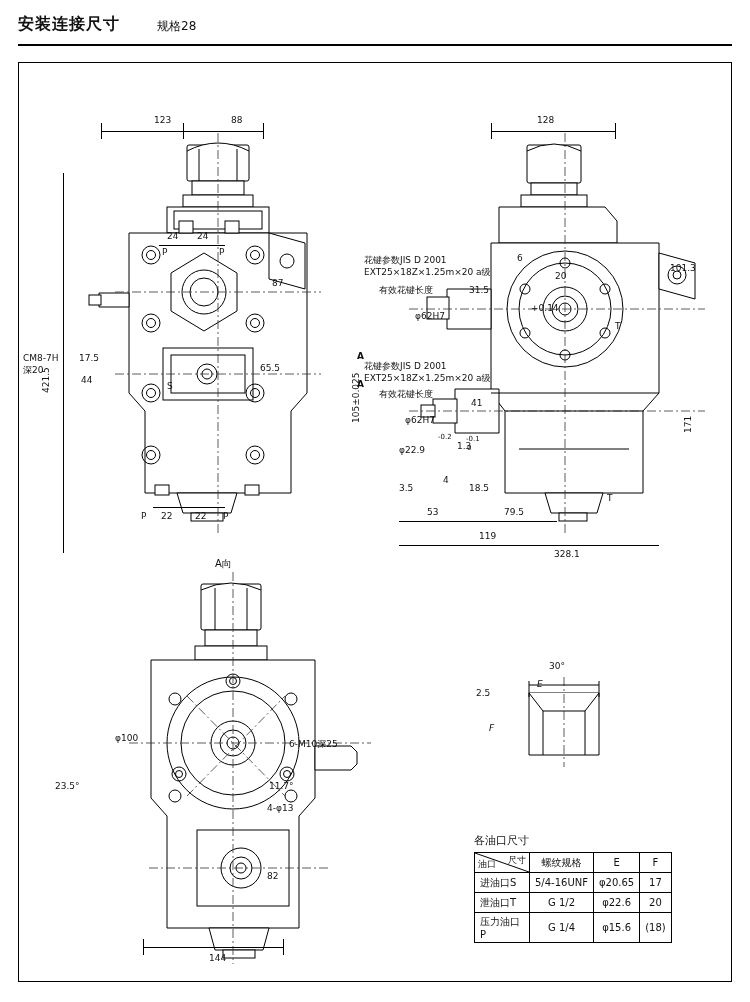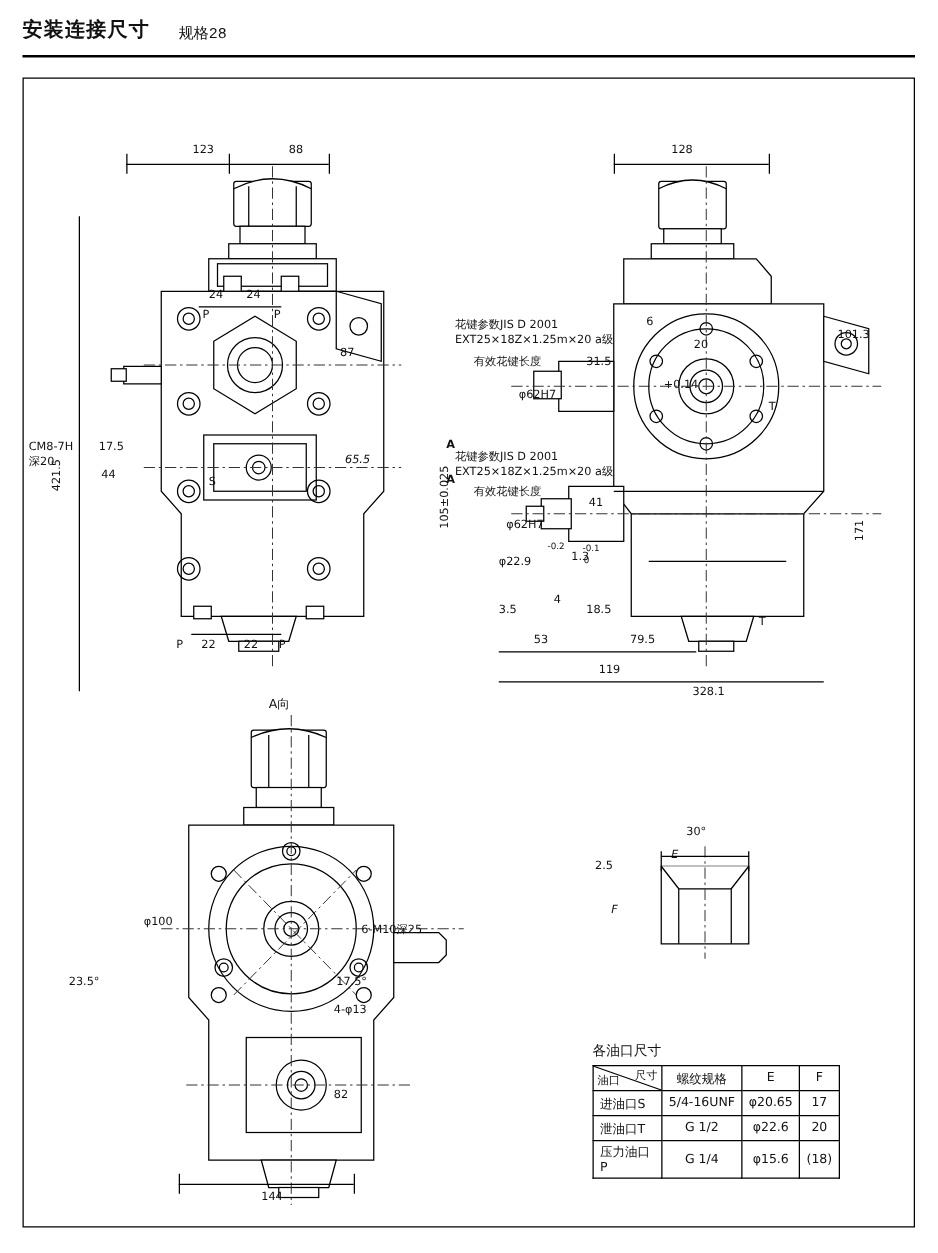--- a/index.html
+++ b/index.html
@@ -13,21 +13,21 @@
   }
   .page{position:absolute;left:0;top:0;width:750px;height:1002px;}
 
   
   .header{position:absolute;left:18px;top:14px;width:714px;}
   .header-title{
     font-size:16px;font-weight:bold;letter-spacing:1px;
     display:inline-block;vertical-align:bottom;
   }
   .header-sub{
-    font-size:12px;display:inline-block;vertical-align:bottom;margin-left:18px;font-family:Liberation Mono, monospace;
+    font-size:12px;display:inline-block;vertical-align:bottom;margin-left:32px;
   }
   .header-rule{
     position:absolute;left:18px;top:44px;width:714px;height:2px;background:#000;
   }
 
   
   .frame{
     position:absolute;left:18px;top:62px;width:714px;height:920px;
     border:1px solid #000;box-sizing:border-box;
   }
@@ -148,21 +148,21 @@
     <div class="ext" style="left:244px;top:60px;height:16px;"></div>
 
     <div class="lbl" style="left:148px;top:168px;">24</div>
     <div class="lbl" style="left:178px;top:168px;">24</div>
     <div class="dimline" style="left:140px;top:182px;width:66px;"></div>
 
     <div class="lbl" style="left:143px;top:184px;">P</div>
     <div class="lbl" style="left:200px;top:184px;">P</div>
 
     <div class="lbl" style="left:253px;top:215px;">87</div>
-    <div class="lbl" style="left:257px;top:300px;font-style:italic;">65.5</div>
+    <div class="lbl" style="left:241px;top:300px;">65.5</div>
 
     <div class="lbl v" style="left:22px;top:330px;">421.5</div>
     <div class="ext" style="left:44px;top:110px;height:380px;"></div>
 
     <div class="lbl" style="left:4px;top:290px;">CM8-7H</div>
     <div class="lbl" style="left:4px;top:302px;">深20</div>
     <div class="lbl" style="left:60px;top:290px;">17.5</div>
     <div class="lbl" style="left:62px;top:312px;">44</div>
     <div class="lbl" style="left:148px;top:318px;">S</div>
 
@@ -323,21 +323,21 @@
           <line x1="40" y1="175" x2="282" y2="175"></line>
           <line x1="60" y1="300" x2="240" y2="300"></line>
           <line x1="98" y1="128" x2="196" y2="228"></line>
           <line x1="98" y1="228" x2="196" y2="128"></line>
         </g>
       </svg>
     </div>
 
     <div class="lbl" style="left:96px;top:670px;">φ100</div>
     <div class="lbl" style="left:36px;top:718px;">23.5°</div>
-    <div class="lbl" style="left:250px;top:718px;">17.5°</div>
+    <div class="lbl" style="left:250px;top:718px;">11.7°</div>
     <div class="lbl" style="left:248px;top:740px;">4-φ13</div>
     <div class="lbl" style="left:270px;top:676px;">6-M10深25</div>
     <div class="lbl" style="left:248px;top:808px;">82</div>
     <div class="lbl" style="left:190px;top:890px;">144</div>
     <div class="dimline" style="left:124px;top:884px;width:140px;"></div>
     <div class="ext" style="left:124px;top:876px;height:16px;"></div>
     <div class="ext" style="left:264px;top:876px;height:16px;"></div>
 
     <div class="blk" style="left:480px;top:600px;">
       <svg width="140" height="110" viewBox="0 0 140 110">

